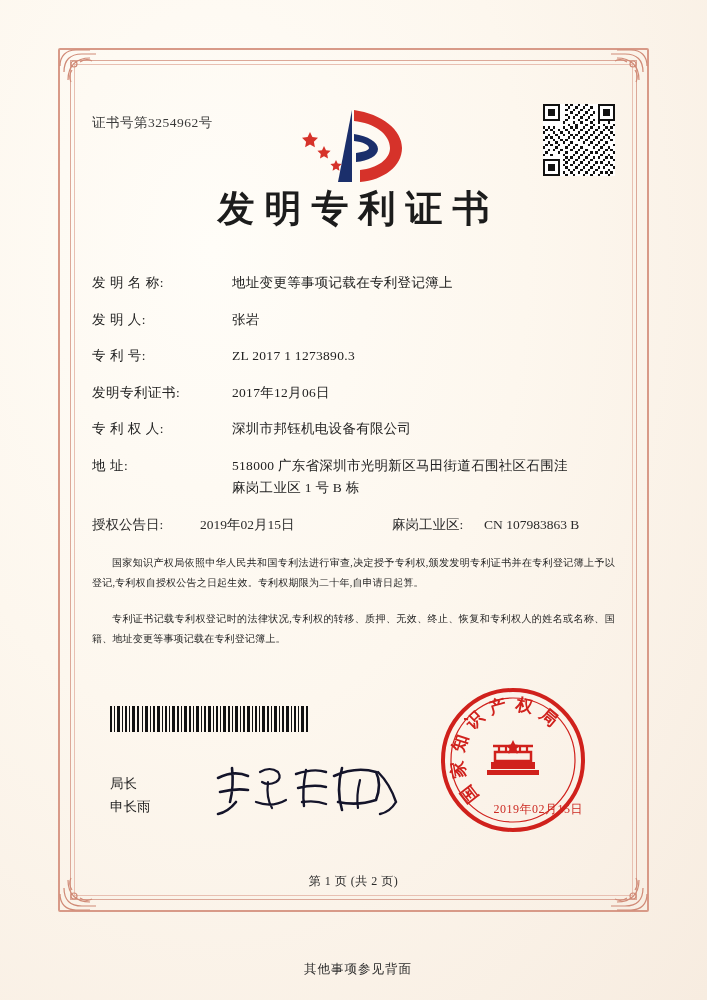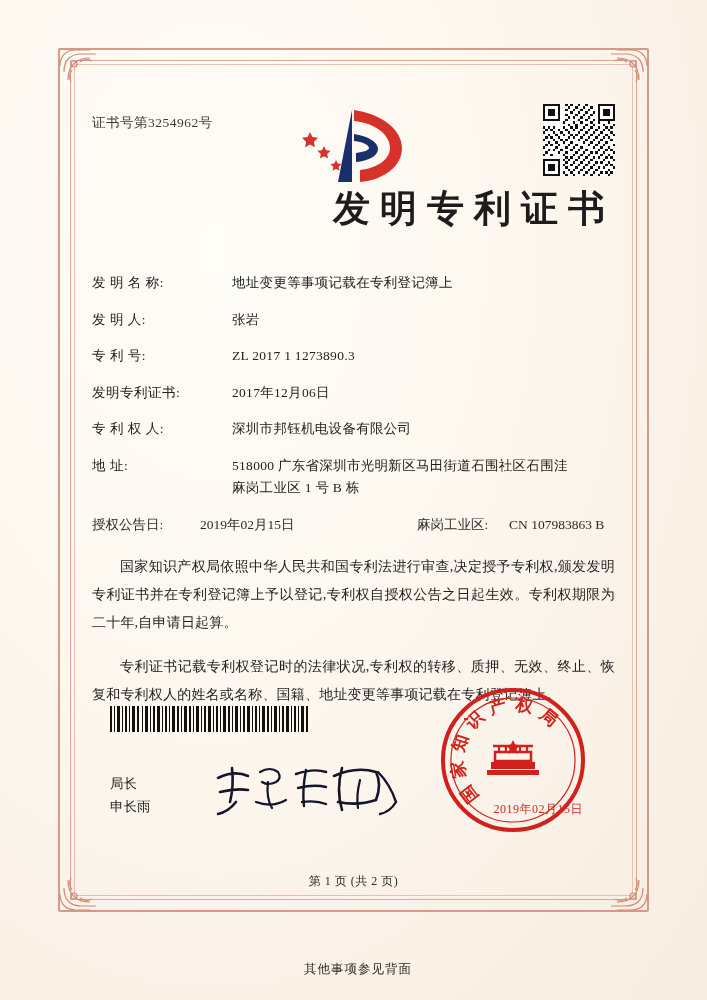--- a/index.html
+++ b/index.html
@@ -79,21 +79,21 @@
   .qr {
     position: absolute;
     right: 0px;
     top: 12px;
     width: 72px;
     height: 72px;
   }
   .qr svg { display:block; }
 
   .title {
-    text-align: right;
+    text-align: center;
     font-size: 37px;
     letter-spacing: 10px;
     color: #1c1c1c;
     font-weight: bold;
     margin-top: 52px;
     font-family: "DejaVu Sans", sans-serif;
     text-indent: 10px;
   }
 
   .fields {
@@ -118,30 +118,29 @@
     flex: 1;
     color: #222;
     letter-spacing: 0.3px;
   }
   .fvalue .line2 { display:block; margin-top: 9px; }
 
   .row-split {
     display: flex;
     margin-bottom: 6px;
     font-size: 13.5px;
-    gap: 25px;
   }
   .row-split .left { width: 300px; display:flex; }
   .row-split .right { flex: 1; display:flex; }
   .row-split .flabel2 { width: 108px; flex: 0 0 108px; }
   .row-split .flabel3 { width: 92px; flex: 0 0 92px; }
 
   .para {
     margin-top: 22px;
-    font-size: 14px;
+    font-size: 10px;
     line-height: 2.0;
     color: #1f1f1f;
     text-align: justify;
     text-indent: 2em;
     letter-spacing: 0.2px;
   }
   .para.second { margin-top: 16px; }
 
   
   .barcode {

